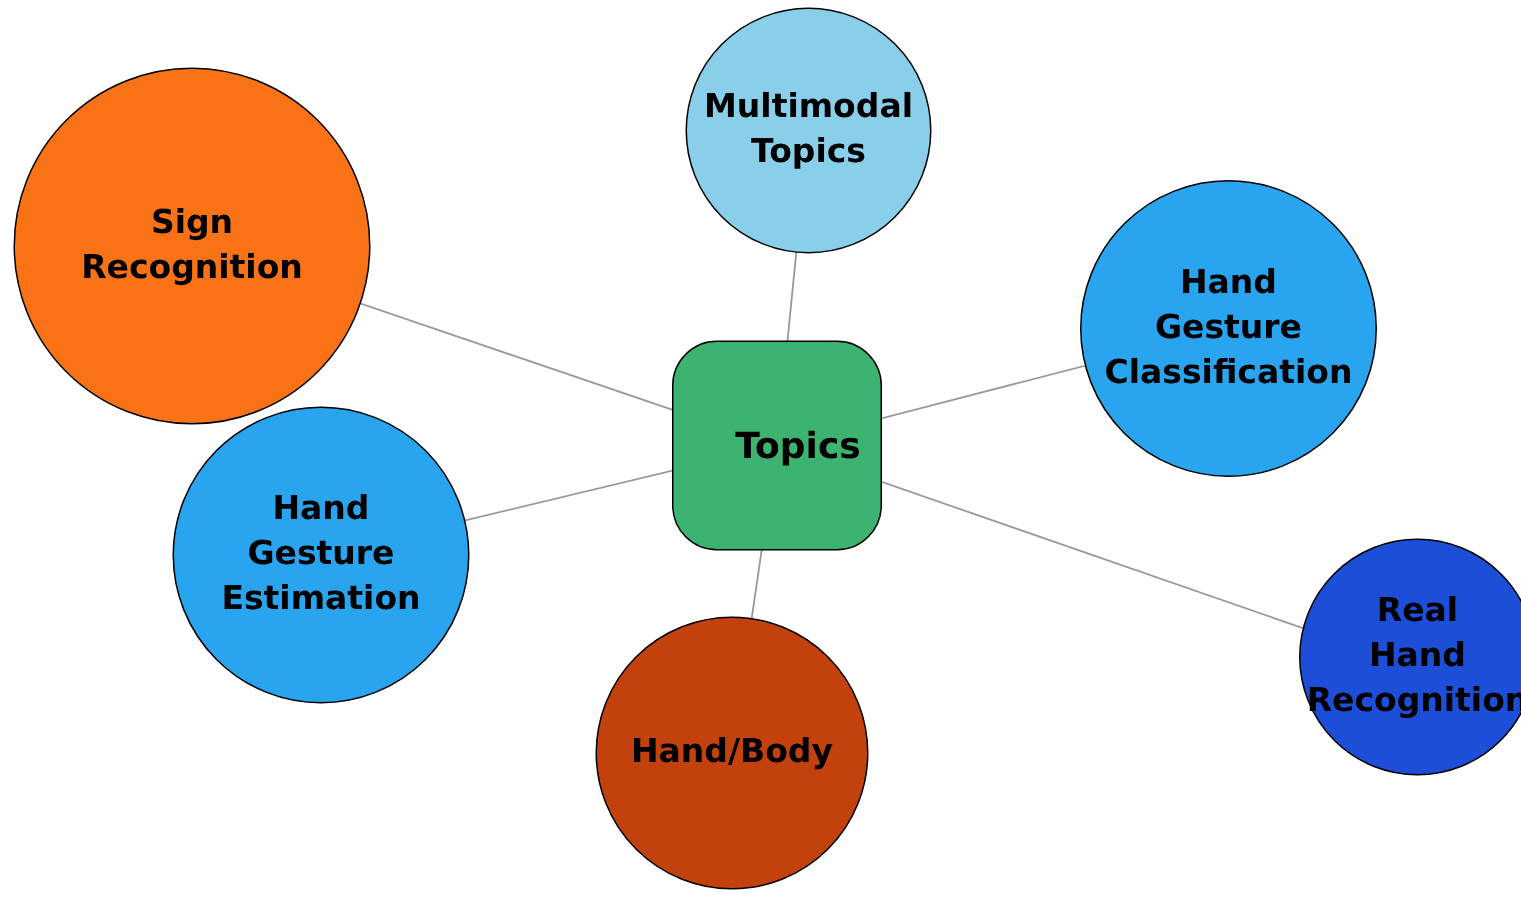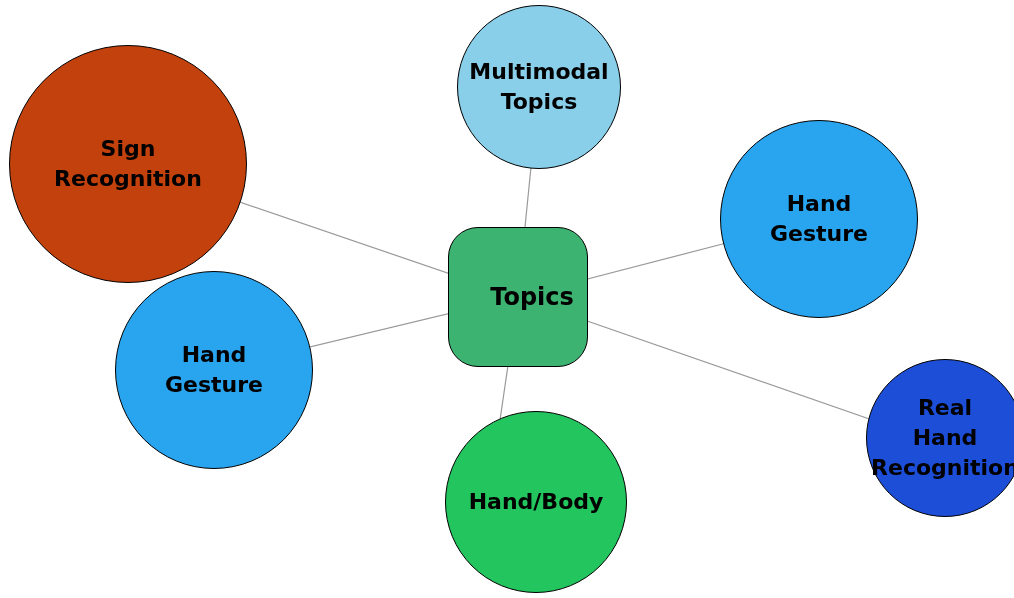--- a/index.html
+++ b/index.html
@@ -58,45 +58,47 @@
       <line x1="518" y1="297" x2="539" y2="87" stroke="#999999" stroke-width="1.2"></line>
       <line x1="518" y1="297" x2="819" y2="219" stroke="#999999" stroke-width="1.2"></line>
       <line x1="518" y1="297" x2="214" y2="370" stroke="#999999" stroke-width="1.2"></line>
       <line x1="518" y1="297" x2="488" y2="502" stroke="#999999" stroke-width="1.2"></line>
       <line x1="518" y1="297" x2="924" y2="438" stroke="#999999" stroke-width="1.2"></line>
     </svg>
 
   <div class="node rounded-square" id="center-node" style="left: 448px; top: 227px; width: 140px; height: 140px; background: rgb(60, 179, 113);">
     <div class="node-label center-label">Topics</div>
   </div>
-<div class="node circle" style="left: 9px; top: 45px; width: 238px; height: 238px; background: #c2410c;">
+<div class="node circle" style="left: 9px; top: 45px; width: 238px; height: 238px; background: #f97316;">
       <div class="node-label">
         <div>Sign</div>
         <div>Recognition</div>
       </div>
     </div>
     <div class="node circle" style="left: 457px; top: 5px; width: 164px; height: 164px; background: rgb(137, 207, 234);">
       <div class="node-label">
         <div>Multimodal</div>
         <div>Topics</div>
       </div>
     </div>
     <div class="node circle" style="left: 720px; top: 120px; width: 198px; height: 198px; background: rgb(41, 164, 238);">
       <div class="node-label">
         <div>Hand</div>
         <div>Gesture</div>
+        <div>Classification</div>
       </div>
     </div>
     <div class="node circle" style="left: 115px; top: 271px; width: 198px; height: 198px; background: rgb(41, 164, 238);">
       <div class="node-label">
         <div>Hand</div>
         <div>Gesture</div>
+        <div>Estimation</div>
       </div>
     </div>
-    <div class="node circle" style="left: 397px; top: 411px; width: 182px; height: 182px; background: #22c55e; margin-left: 48px;">
+    <div class="node circle" style="left: 397px; top: 411px; width: 182px; height: 182px; background: #c2410c;">
       <div class="node-label">
         <div>Hand/Body</div>
       </div>
     </div>
     <div class="node circle" style="left: 866px; top: 359px; width: 158px; height: 158px; background: #1d4ed8;">
       <div class="node-label">
         <div>Real</div>
         <div>Hand</div>
         <div>Recognition</div>
       </div>

